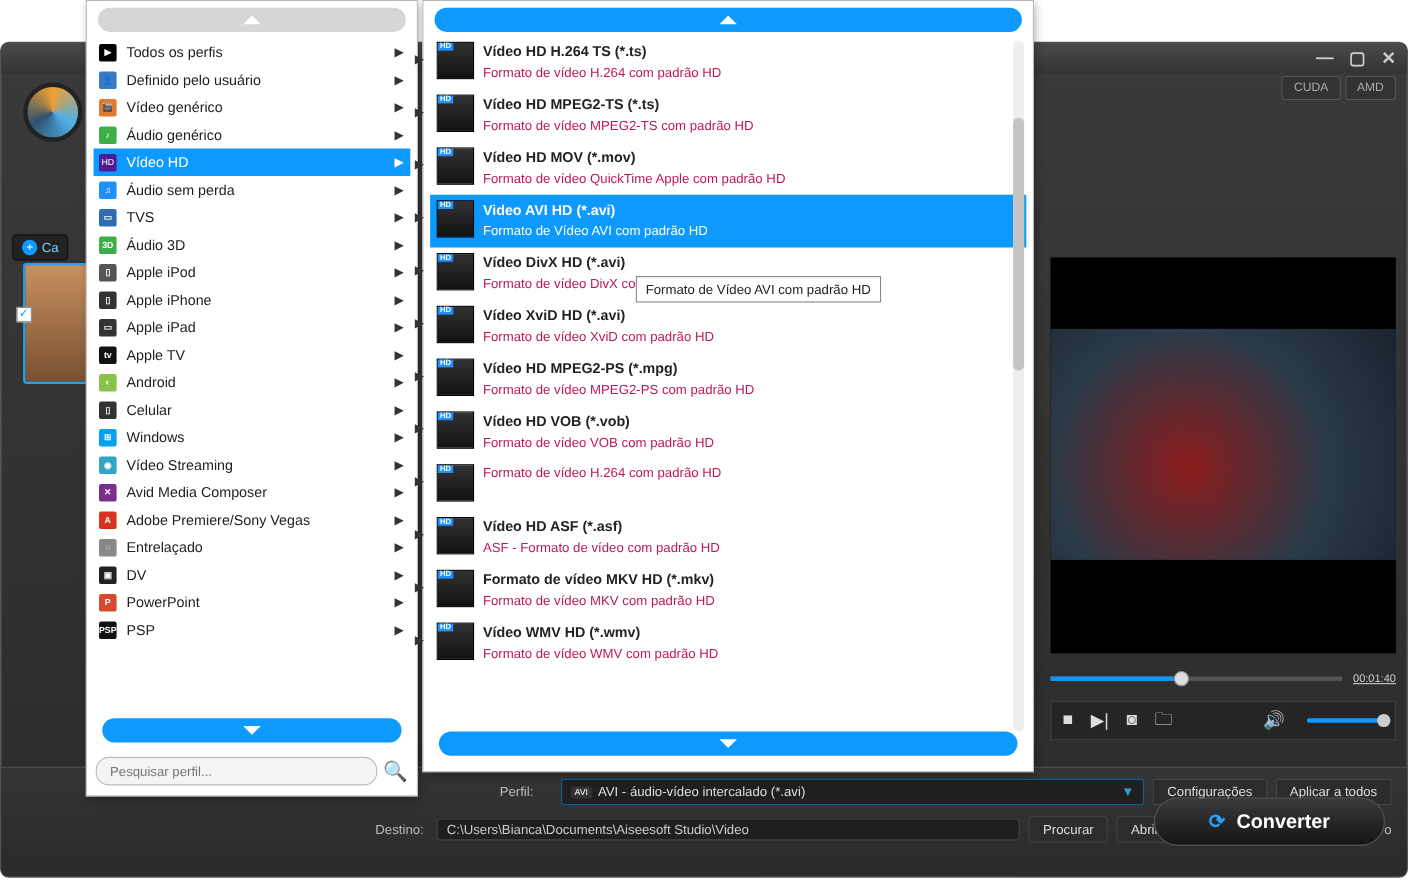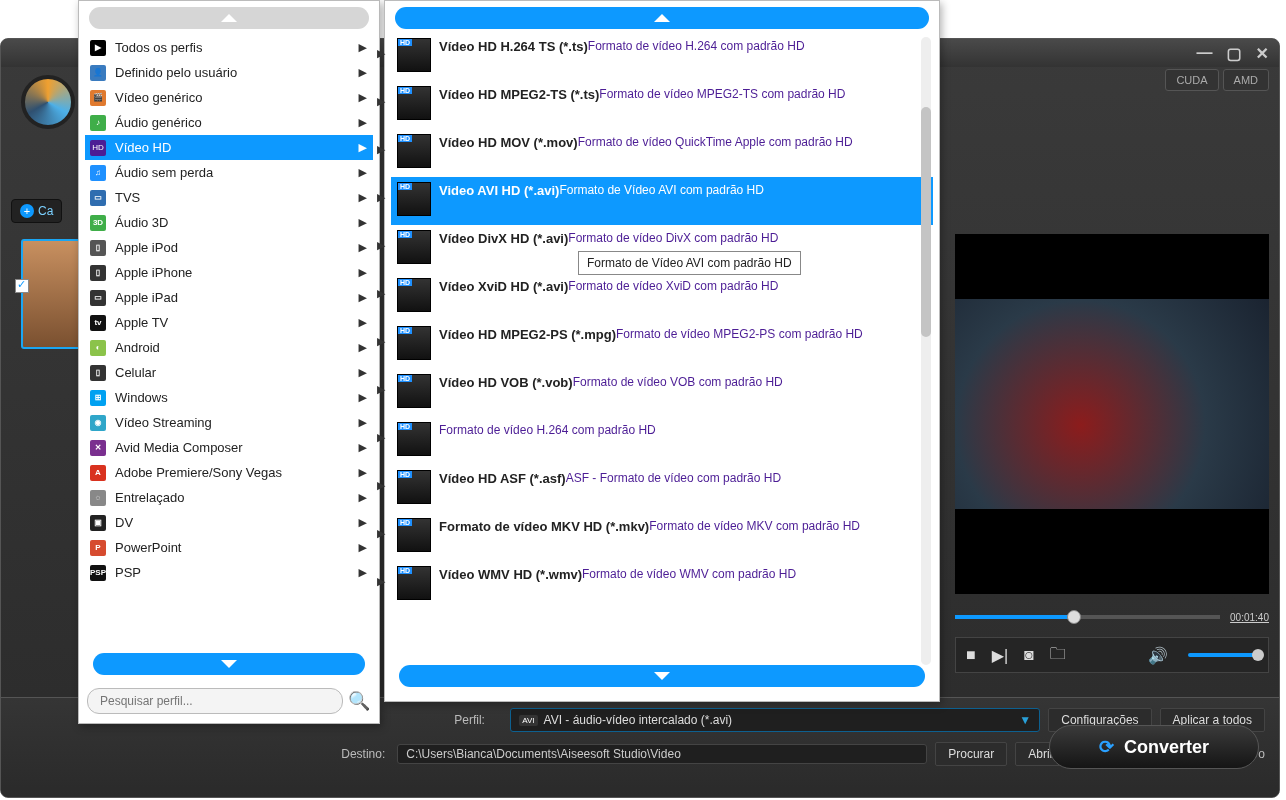--- a/index.html
+++ b/index.html
@@ -7,21 +7,21 @@
 
 
 .app-window { position: absolute; left: 0; top: 38px; width: 1280px; height: 760px; background: linear-gradient(#3a3a3a,#2b2b2b); border: 1px solid #555; border-radius: 8px; overflow: hidden; }
 .titlebar { height: 28px; background: linear-gradient(#4a4a4a,#333); display:flex; justify-content:flex-end; align-items:center; padding-right:10px; gap:14px; }
 .titlebar span { color:#ccc; font-weight:bold; cursor:pointer; }
 .toolbar-top{ height:70px; display:flex; align-items:center; padding:0 20px;}
 .logo-circle{width:54px;height:54px;border-radius:50%;background:conic-gradient(#f0a030,#4db0e8,#2f5070,#f0a030); border:4px solid #222;}
 .gpu-area{position:absolute; right:10px; top:30px; display:flex; gap:4px;}
 .gpu-btn{background:#333; border:1px solid #555; color:#aaa; font-size:11px; padding:4px 10px; border-radius:3px;}
 
-.ca-btn{position:absolute; left:10px; top:160px; background:#222; border:1px solid #111; border-radius:4px; padding:4px 8px; color:#7bd0ff; font-size:12px; display:flex; align-items:center; gap:4px;}
+.ca-btn{position:absolute; left:10px; top:174px; background:#222; border:1px solid #111; border-radius:4px; padding:4px 8px; color:#7bd0ff; font-size:12px; display:flex; align-items:center; gap:4px;}
 .ca-btn::before{content:"+"; background:#0d99ff; color:#fff; width:14px;height:14px;border-radius:50%; display:inline-flex;align-items:center;justify-content:center;font-size:11px;}
 
 .thumb-area{position:absolute; left:20px; top:200px; width:100px;}
 .thumb{width:90px;height:110px;border:2px solid #1aa6f3;border-radius:3px;background:linear-gradient(#c89060,#7a5030);}
 .thumb-check{position:absolute;left:-6px;top:40px;width:14px;height:14px;background:#fff;border:1px solid #888;}
 .thumb-check::after{content:"✓";color:#0d99ff;font-size:11px;position:absolute;left:1px;top:-2px;}
 
 .preview{position:absolute; right:10px; top:195px; width:314px; height:360px; background:#000;}
 .preview-img{position:absolute; left:0; top:65px; width:314px; height:210px; background: radial-gradient(circle at 40% 60%, #8c1c1c 0%, #2a3a48 55%, #1a2330 100%);} 
 .timeline{position:absolute; right:10px; top:568px; width:314px; height:20px; display:flex; align-items:center; gap:10px;}
@@ -61,25 +61,25 @@
 .cat.sel .arrow{color:#fff;}
 .search-row{position:absolute;bottom:8px;left:8px;right:8px;height:28px;display:flex;align-items:center;gap:6px;}
 .search-in{flex:1;height:24px;border:1px solid #bbb;border-radius:12px;padding:12px 12px;font-size:12px;color:#888;background:#f4f4f4;}
 .mag{font-size:18px;color:#333;}
 
 .fmt-list{padding:0 0 0 0;}
 .fmt{display:flex;align-items:flex-start;min-height:48px;padding:2px 6px;font-size:13px;color:#222;position:relative;}
 .fmt.sel{background:#0d99ff;color:#fff;}
 .fmt .ic{width:34px;height:34px;margin-right:8px;margin-top:3px;background:linear-gradient(#333,#111);border:1px solid #000;position:relative;flex-shrink:0;}
 .fmt .ic::before{content:"HD";position:absolute;left:0;top:0;background:#1e90ff;color:#fff;font-size:7px;padding:0 2px;font-weight:bold;}
-.fmt .txt{display:flex;flex-direction:row;justify-content:flex-start;padding-top:2px;}
+.fmt .txt{display:flex;flex-direction:column;justify-content:flex-start;padding-top:2px;}
 .fmt .t1{font-weight:bold;line-height:1.5;}
 .fmt .t2{font-size:12px;line-height:1.5;}
 .fmt.sel .t2{color:#fff;}
-.fmt:not(.sel) .t2{color:#4c1d95;}
+.fmt:not(.sel) .t2{color:#be185d;}
 .fmt .arrow{position:absolute;left:-14px;top:14px;color:#333;font-size:11px;}
 .panel-right .inner{position:relative;height:100%;}
 .right-scrollbar{position:absolute;right:2px;top:30px;bottom:30px;width:10px;}
 .sb-track{position:absolute;inset:0;background:#eee;border-radius:5px;}
 .sb-thumb{position:absolute;left:0;width:10px;background:#c4c4c4;border-radius:5px;top:70px;height:230px;}
 
 .tooltip{position:absolute;left:578px;top:251px;background:#fff;border:1px solid #888;padding:4px 8px;font-size:12px;color:#222;z-index:50;}
 
 
 .sq{width:16px;height:16px;border-radius:2px;}

